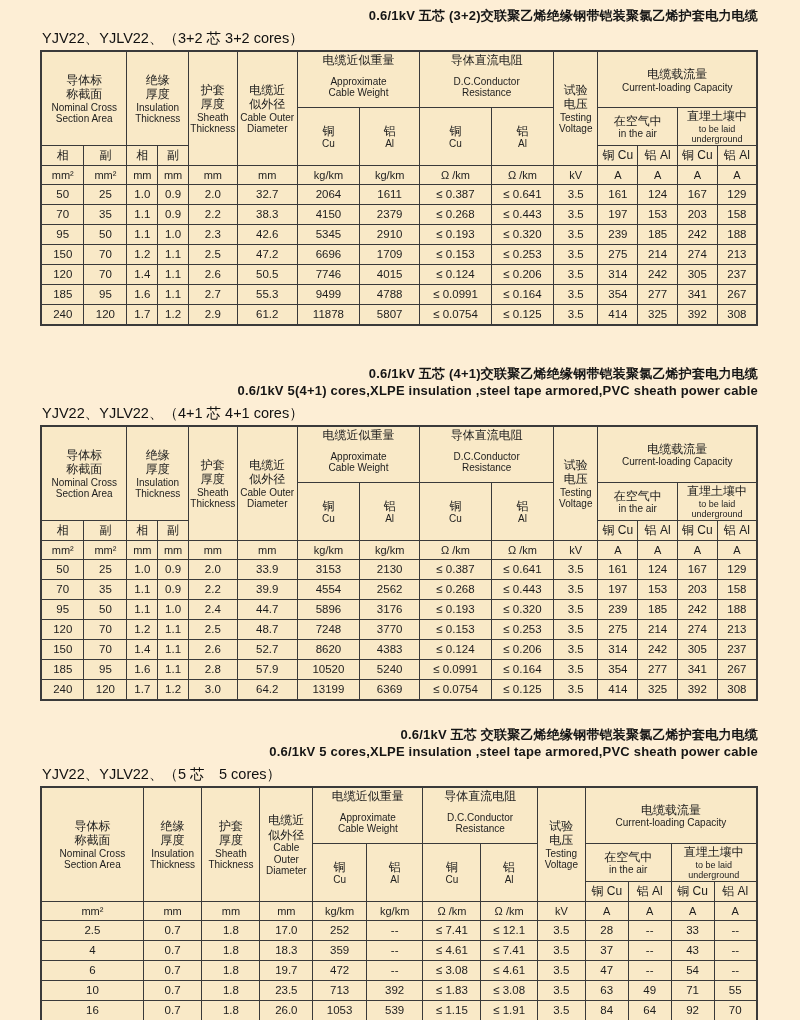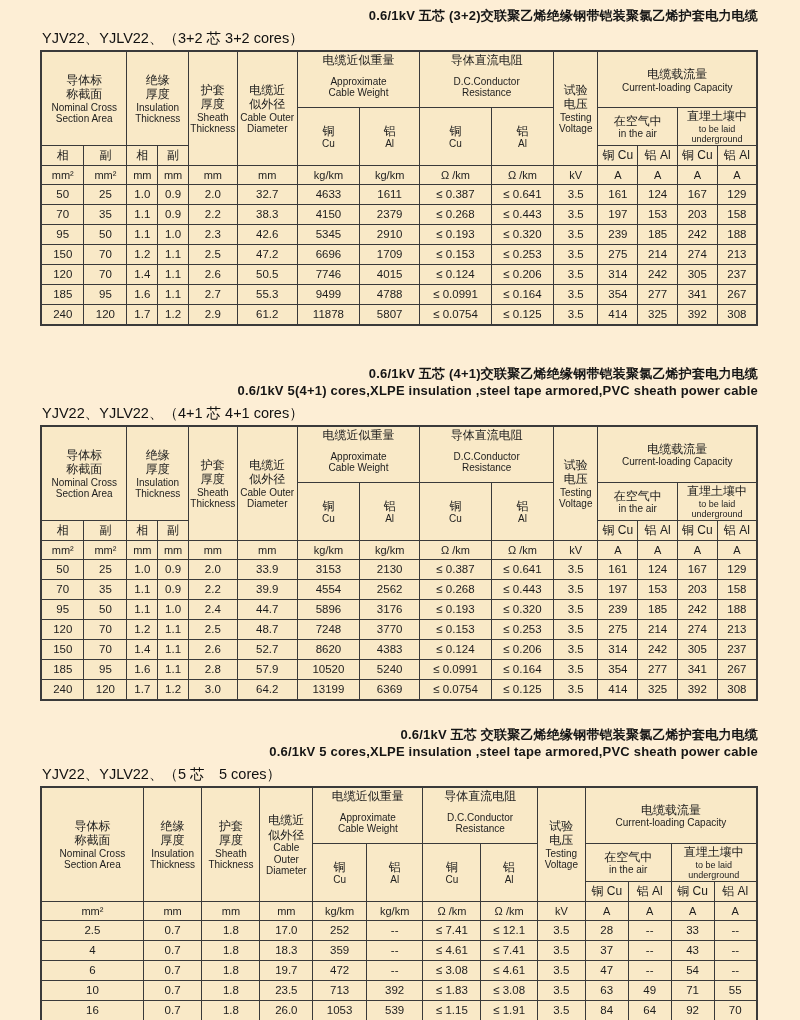--- a/index.html
+++ b/index.html
@@ -162,21 +162,21 @@
         </tr>
       </thead>
       <tbody>
           <tr>
             <td>50</td>
             <td>25</td>
             <td>1.0</td>
             <td>0.9</td>
             <td>2.0</td>
             <td>32.7</td>
-            <td>4633</td>
+            <td>2064</td>
             <td>1611</td>
             <td>≤ 0.387</td>
             <td>≤ 0.641</td>
             <td>3.5</td>
             <td>161</td>
             <td>124</td>
             <td>167</td>
             <td>129</td>
           </tr>
           <tr>

